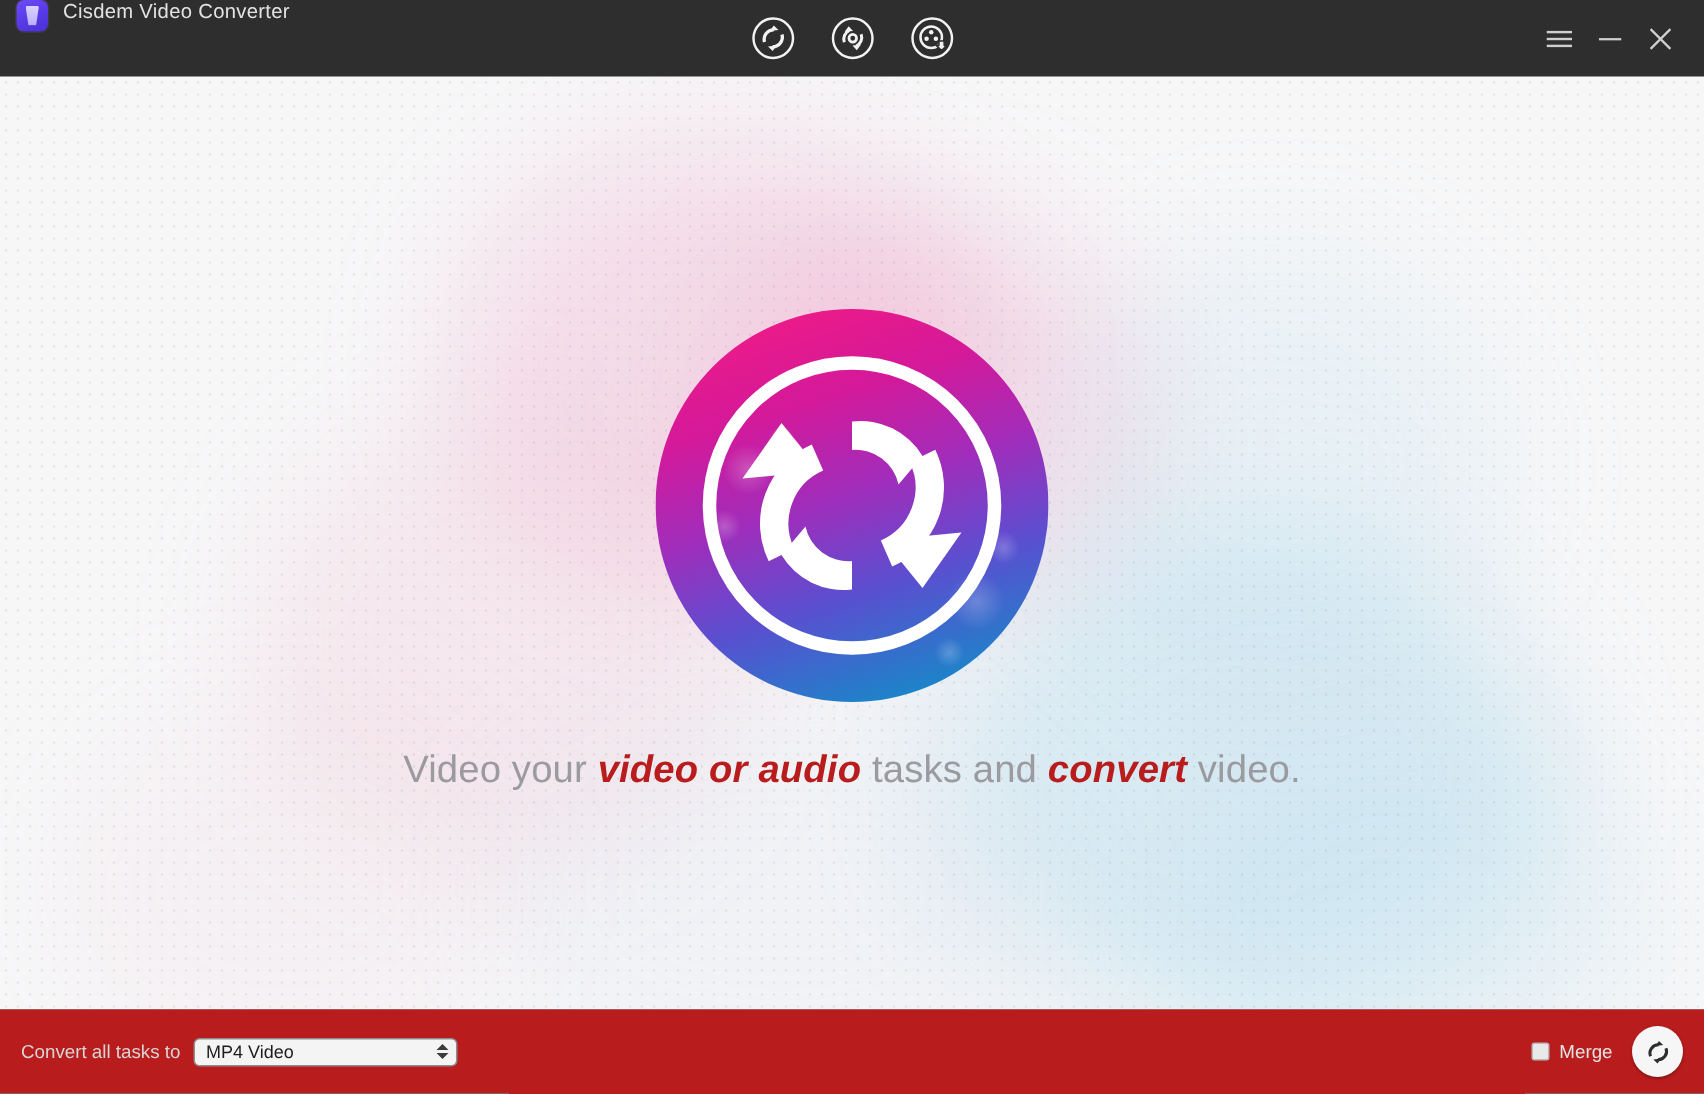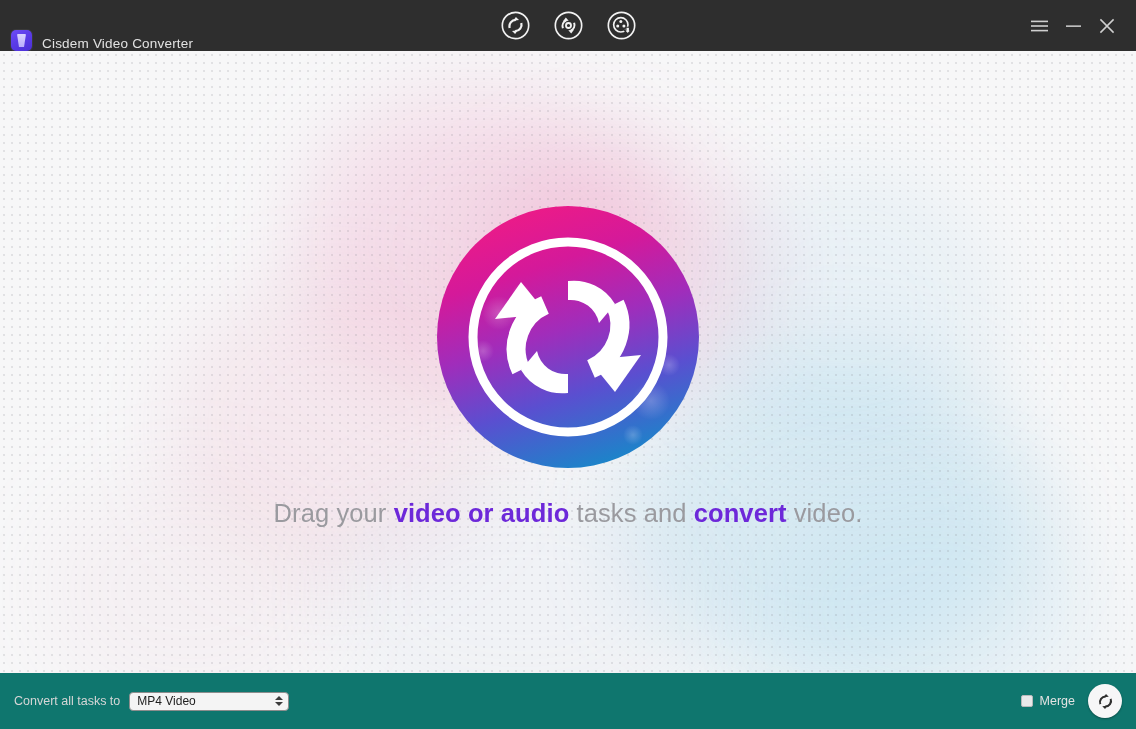--- a/index.html
+++ b/index.html
@@ -17,21 +17,21 @@
 
   
   .titlebar {
     position:relative;
     height:51px; flex:0 0 51px;
     background:#2e2e2e;
     display:flex; align-items:center;
     user-select:none;
   }
   .title-left {
-    display:flex; align-items:flex-end;
+    display:flex; align-items:flex-start;
     gap:10px; padding-left:11px;
     height:100%;
   }
   .app-icon {
     width:21px; height:21px; border-radius:5px;
     background:linear-gradient(150deg,#6d4df6 0%,#5b3ce8 45%,#4a2fd6 100%);
     position:relative; flex:0 0 21px;
     box-shadow:0 0 0 1px rgba(255,255,255,.06);
   }
   .app-icon::before{
@@ -111,34 +111,34 @@
   .logo-wrap { width:262px; height:280px; position:relative; }
   .logo-wrap svg { display:block; }
 
   .drag-text {
     margin-top:22px;
     font-size:25.5px;
     color:#9a9a9f;
     letter-spacing:.1px;
     white-space:nowrap;
   }
-  .drag-text b { color:#6d28d9; font-weight:700; }
+  .drag-text b { color:#b91c1c; font-weight:700;font-style:italic; }
 
   
   .bottombar {
     position:relative; flex:0 0 56px; height:56px;
-    background:#0f766e;
+    background:#b91c1c;
     display:flex; align-items:center;
     padding:0 14px;
   }
   .bb-left { display:flex; align-items:center; gap:9px; }
   .bb-label { color:#d6d6d6; font-size:12.5px; white-space:nowrap; }
 
   .select-wrap {
-    position:relative; width:160px; height:19px;
+    position:relative; width:176px; height:19px;
     background:#f4f4f4;
     border:1px solid #8d8d8d;
     border-radius:4px;
     display:flex; align-items:center;
     cursor:pointer;
   }
   .select-value {
     font-size:12px; color:#1d1d1d;
     padding-left:7px; white-space:nowrap;
     overflow:hidden; text-overflow:ellipsis;
@@ -288,21 +288,21 @@
           <path d="M84 173 A48 48 0 0 0 131 196 L131 177 A29 29 0 0 1 100 154 Z" fill="#ffffff"></path>
           <polygon points="84,85 110,117 58,122" fill="#ffffff"></polygon>
 
           <path d="M178 107 A48 48 0 0 1 154 172" fill="none" stroke="#ffffff" stroke-width="19" stroke-linecap="butt"></path>
           <path d="M178 107 A48 48 0 0 0 131 84 L131 103 A29 29 0 0 1 162 126 Z" fill="#ffffff"></path>
           <polygon points="178,195 152,163 204,158" fill="#ffffff"></polygon>
         </svg>
       </div>
 
       <div class="drag-text">
-        <span>Drag your </span><b>video or audio</b><span> tasks and </span><b>convert</b><span> video.</span>
+        <span>Video your </span><b>video or audio</b><span> tasks and </span><b>convert</b><span> video.</span>
       </div>
 
     </div>
   </div>
 
   <div class="bottombar">
 
     <div class="bb-left">
       <div class="bb-label">Convert all tasks to</div>
 

